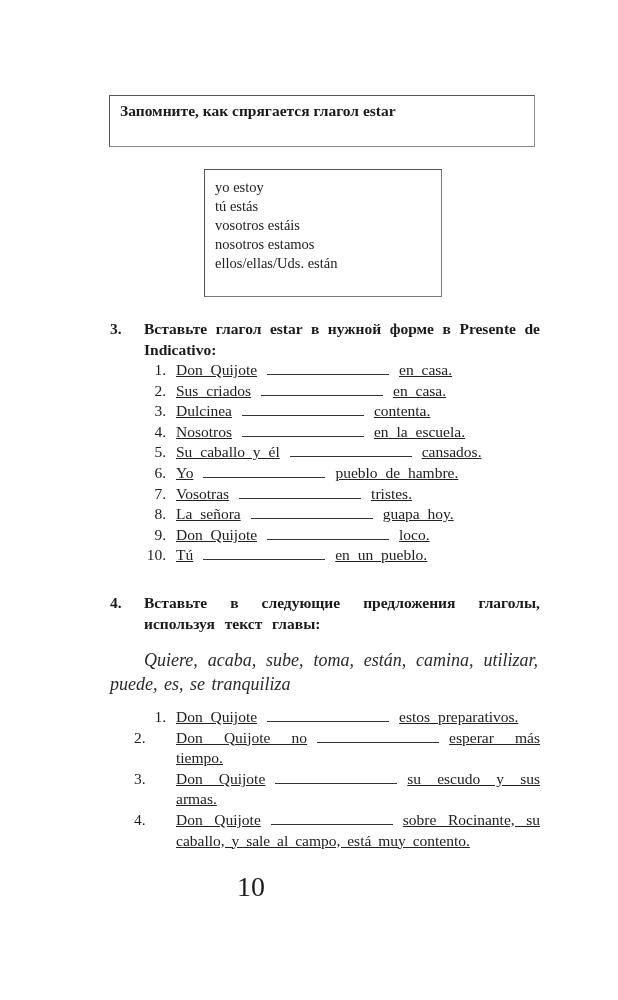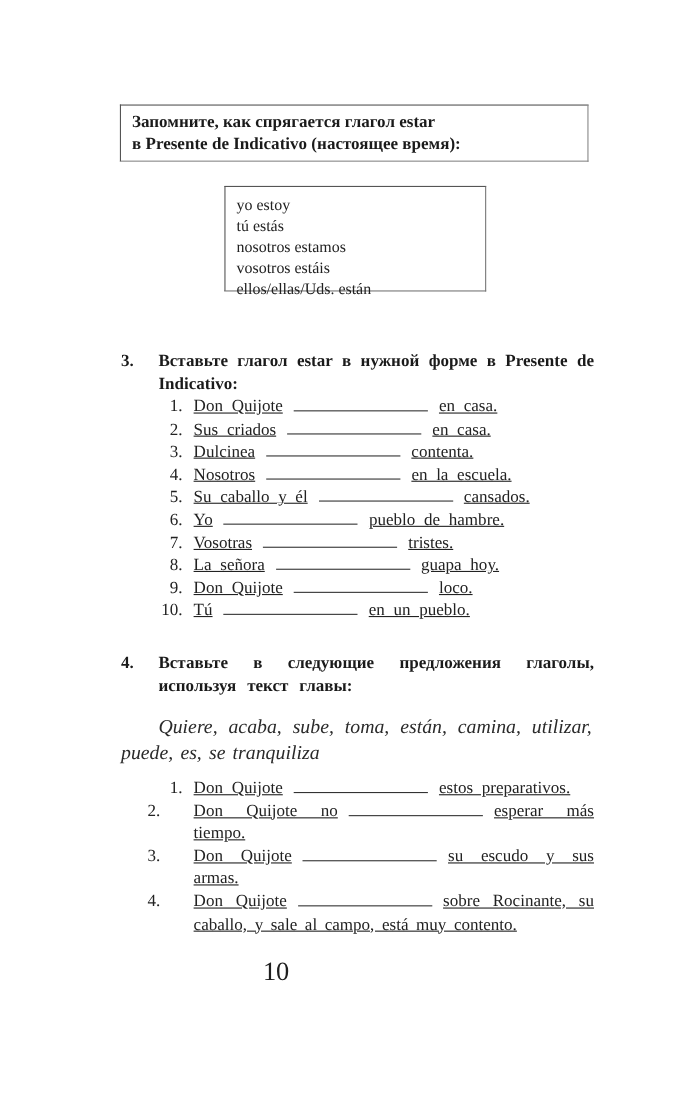--- a/index.html
+++ b/index.html
@@ -14,21 +14,21 @@
     position: absolute; left: 109px; top: 95px; width: 426px; height: 52px;
     border: 1.5px solid #555; border-right-color: #888; border-bottom-color: #888;
     box-sizing: border-box; padding: 5px 0 0 10px;
   }
   .rule-box .line {
     font-family: "Liberation Serif", serif; font-weight: bold;
     font-size: 15.5px; line-height: 20px; white-space: nowrap; color: #1a1a1a;
   }
 
   .conj-box {
-    position: absolute; left: 204px; top: 169px; width: 238px; height: 96px;
+    position: absolute; left: 204px; top: 169px; width: 238px; height: 128px;
     border: 1.5px solid #555; border-right-color: #777; border-bottom-color: #777;
     box-sizing: border-box; padding: 8px 0 0 10px;
   }
   .conj-box .line {
     font-family: "Liberation Serif", serif; font-size: 14.5px;
     line-height: 19px; white-space: nowrap; color: #222;
   }
 
   .exercise { position: absolute; left: 110px; width: 430px; }
   .ex-head {
@@ -55,38 +55,37 @@
 
   .verbs {
     position: absolute; left: 110px; top: 648px; width: 428px;
     font-family: "Liberation Serif", serif; font-style: italic; font-size: 18px;
     line-height: 24px; color: #2a2a2a; text-indent: 34px; text-align: justify;
     word-spacing: 2px;
   }
 
   .page-number {
     position: absolute; left: 0; width: 502px; top: 871px; text-align: center;
-    font-family: "Liberation Serif", serif; font-size: 24px; color: #1e1e1e;
+    font-family: "Liberation Serif", serif; font-size: 28px; color: #1e1e1e;
   }
 </style>
 </head>
 <body>
 
 <div class="page">
 
   <div class="rule-box">
     <div class="line">Запомните, как спрягается глагол estar</div>
-    <div class="line">в Presente de Indicativo (настоящее время):</div>
   </div>
 
   <div class="conj-box">
     <div class="line">yo estoy</div>
     <div class="line">tú estás</div>
+    <div class="line">vosotros estáis</div>
     <div class="line">nosotros estamos</div>
-    <div class="line">vosotros estáis</div>
     <div class="line">ellos/ellas/Uds. están</div>
   </div>
 
   <div class="exercise ex3" style="top:318px;">
     <div class="ex-head">
       <span class="ex-num">3.</span>
       <div class="ex-title">Вставьте глагол estar в нужной форме в Presente de Indicativo:</div>
     </div>
     <ul class="items">
       <li class="item"><span class="num">1.</span><span class="pre">Don Quijote</span><span class="blank"></span><span class="post">en casa.</span></li>

